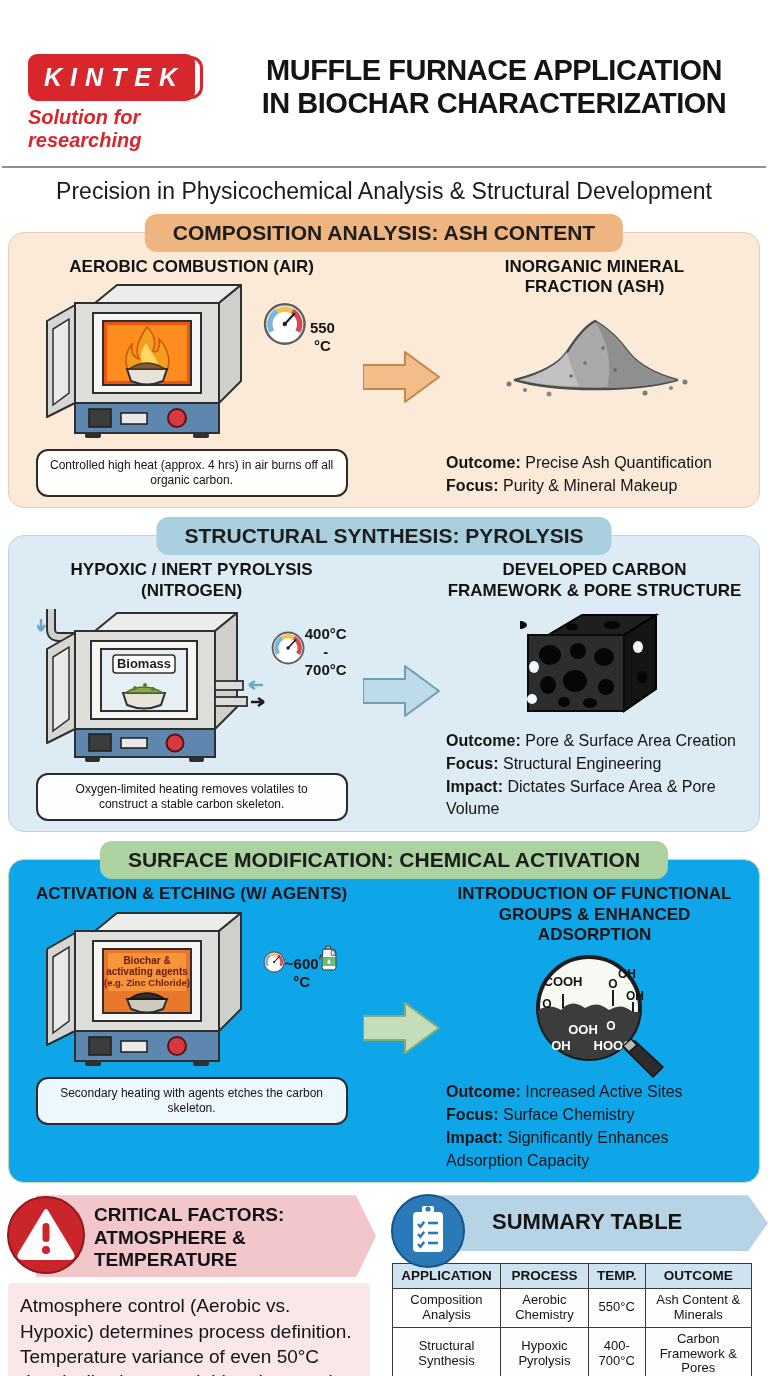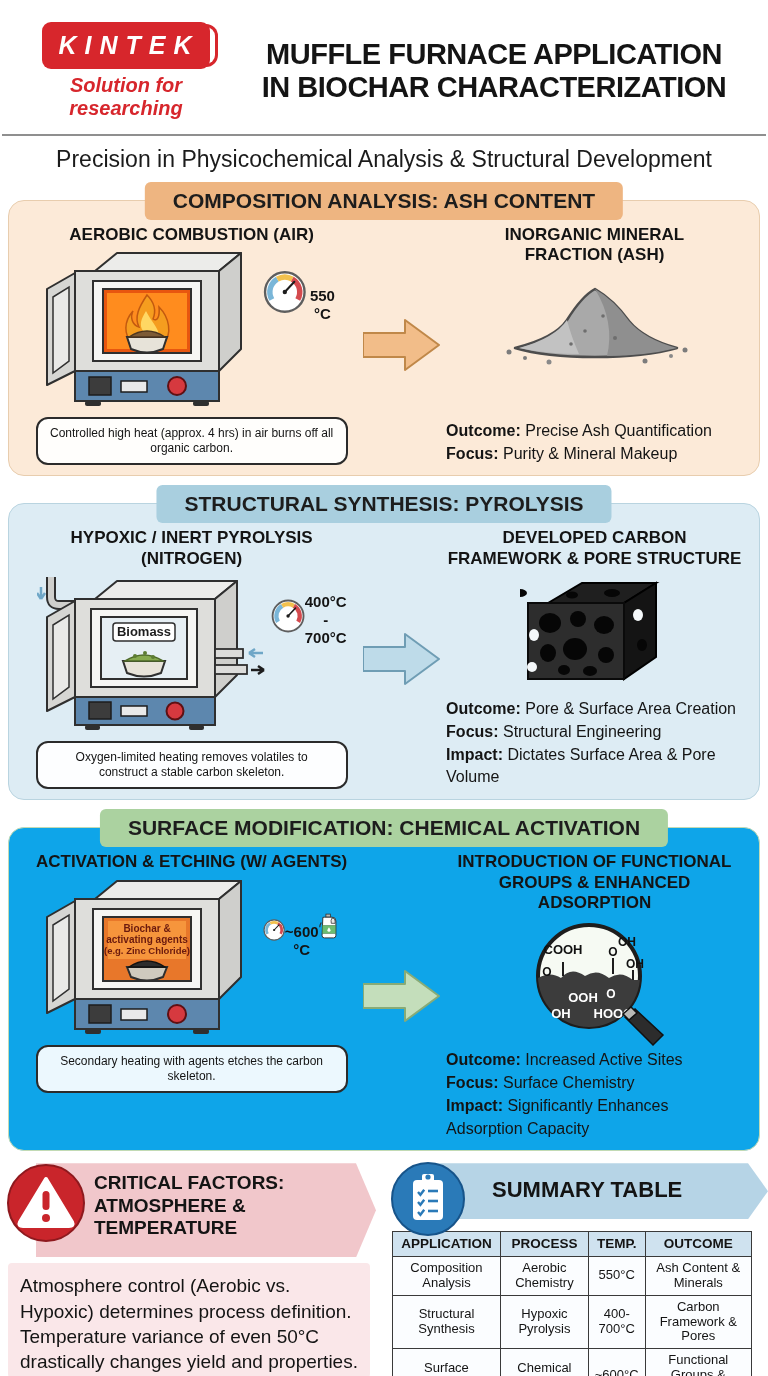--- a/index.html
+++ b/index.html
@@ -3,40 +3,40 @@
 <meta charset="utf-8">
 <style>
   * { margin:0; padding:0; box-sizing:border-box; }
   html,body { width:768px; }
   body {
     width:768px; height:1376px; overflow:hidden; background:#ffffff;
     font-family:"Liberation Sans", sans-serif; color:#141414;
   }
   
   .header { display:flex; align-items:center; gap:16px; padding:22px 20px 8px 28px; }
-  .logo-block { width:196px; flex:0 0 auto; text-align:center; }
+  .logo-block { width:196px; flex:0 0 auto; text-align:left;margin-top:32px; }
   .logo-badge {
     position:relative; display:inline-block; background:#d7262c; color:#fff;
     font-weight:bold; font-style:italic; font-size:25px; letter-spacing:8px;
     padding:9px 10px 9px 16px; border-radius:9px;
   }
   .logo-badge::after {
     content:""; position:absolute; right:-8px; top:2px; bottom:2px; width:9px;
     border:3px solid #d7262c; border-left:none; border-radius:0 12px 12px 0;
   }
   .logo-tagline { color:#d7262c; font-weight:bold; font-style:italic; font-size:20px; margin-top:5px; }
   .title-block { flex:1; text-align:center; font-weight:bold; font-size:29px; line-height:1.14; letter-spacing:-0.5px; }
   .header-divider { border-top:2px solid #8f8f8f; margin:6px 2px 10px; }
   .subtitle { text-align:center; font-size:23px; color:#1b1b1b; margin-bottom:4px; }
 
   
   .section { position:relative; margin:27px 8px 0; border-radius:16px; padding:24px 12px 10px; }
   .section-pill {
     position:absolute; top:-19px; left:50%; transform:translateX(-50%);
-    padding:7px 28px; border-radius:6px; font-weight:bold; font-size:21px; white-space:nowrap;
+    padding:7px 28px; border-radius:12px; font-weight:bold; font-size:21px; white-space:nowrap;
   }
   .sec1 { background:#fcead8; border:1px solid #e8cdae; }
   .sec1 .section-pill { background:#eeb581; color:#1d1d1d; }
   .sec2 { background:#ddecf4; border:1px solid #b9d4e0; }
   .sec2 .section-pill { background:#a9cfdf; color:#1d1d1d; }
   .sec3 { background:#0ea5e9; border:1px solid #c2dab4; }
   .sec3 .section-pill { background:#abd2a0; color:#1d1d1d; }
 
   .section-cols { display:flex; }
   .col-left  { width:47%; display:flex; flex-direction:column; align-items:center; }
@@ -56,21 +56,21 @@
   .right-illus { display:flex; justify-content:center; align-items:center; }
 
   
   .bottom { display:flex; margin-top:12px; }
   .critical-panel { width:376px; position:relative; flex:0 0 auto; }
   .summary-panel  { width:392px; position:relative; flex:0 0 auto; }
   .band {
     clip-path:polygon(0 0, calc(100% - 20px) 0, 100% 50%, calc(100% - 20px) 100%, 0 100%);
   }
   .critical-band {
-    margin-left:36px; background:#f1c7cb; padding:9px 24px 18px 58px;
+    margin-left:36px; background:#f1c7cb; padding:9px 24px 6px 58px;
     font-weight:bold; font-size:19px; line-height:1.18; min-height:62px;
   }
   .critical-icon { position:absolute; left:6px; top:0; width:80px; height:80px; z-index:2; }
   .critical-body {
     margin:6px 6px 0 8px; background:#fae7e9; border-radius:4px 4px 12px 12px;
     padding:10px 12px; font-size:19px; line-height:1.33;
   }
   .summary-band {
     margin-left:50px; background:#b6d4e6; padding:14px 20px 14px 66px;
     font-weight:bold; font-size:22px; min-height:56px;

